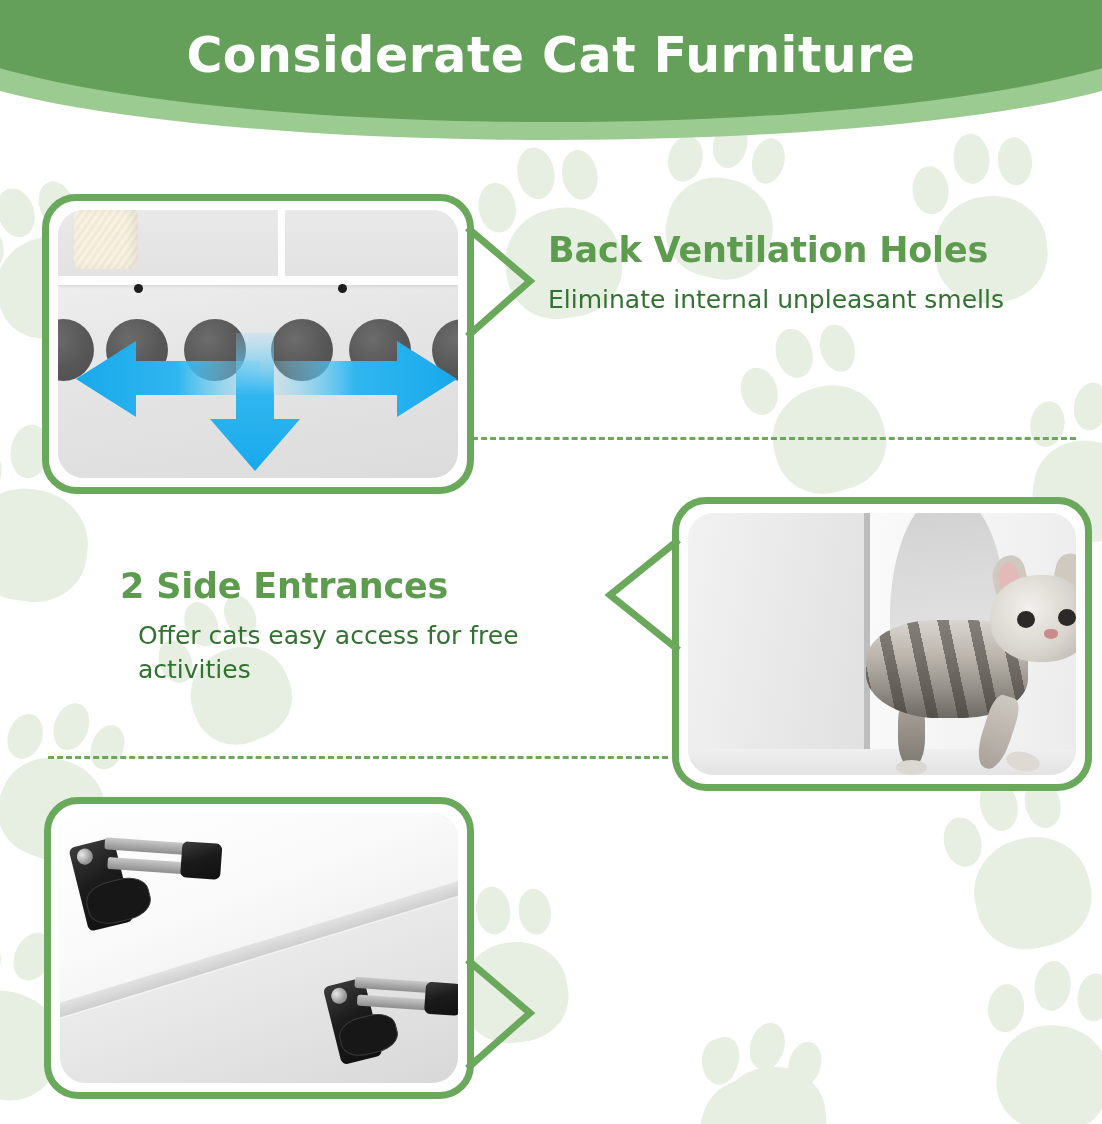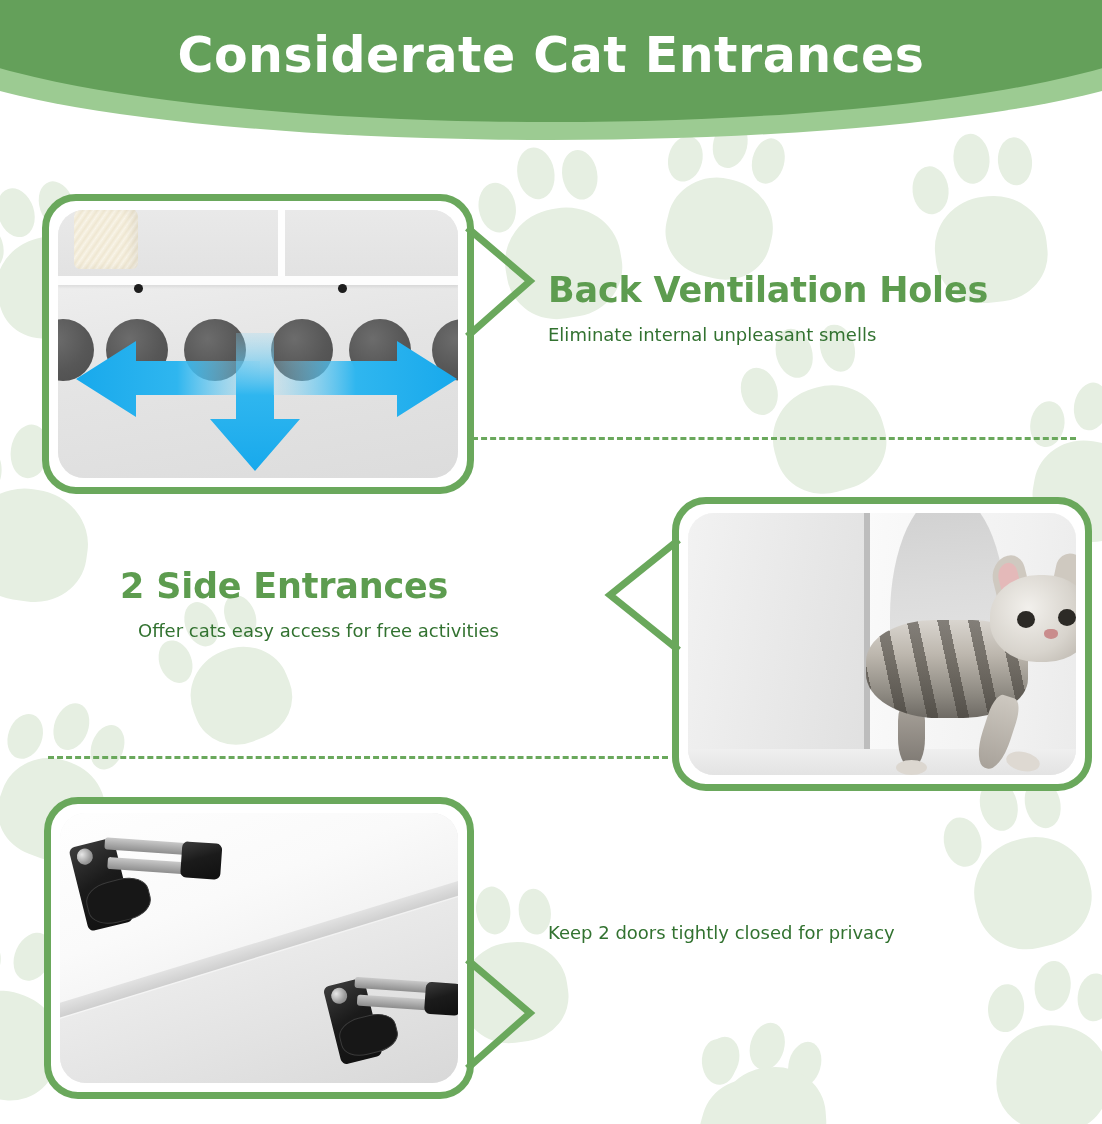--- a/index.html
+++ b/index.html
@@ -119,21 +119,21 @@
     font-family: "DejaVu Sans", sans-serif;
     font-weight: bold;
     color: #5d9c4f;
     font-size: 35px;
     line-height: 1.38;
     letter-spacing: -0.2px;
   }
   .f-body {
     font-family: "DejaVu Sans", sans-serif;
     color: #327230;
-    font-size: 18px;
+    font-size: 25px;
     line-height: 1.33;
     margin-top: 9px;
   }
 
   
   .sep {
     position: absolute;
     height: 0;
     border-top: 3px dashed #6aa85c;
     z-index: 1;
@@ -301,21 +301,21 @@
       <div class="pad" style="left:4px; top:30px; width:36px; height:48px;"></div>
       <div class="pad" style="left:48px; top:2px; width:36px; height:50px;"></div>
       <div class="pad" style="left:92px; top:10px; width:34px; height:48px;"></div>
     </div>
   </div>
 
   <div id="header">
     <div id="header-light"></div>
     <div id="header-dark"></div>
   </div>
-  <div id="header-title">Considerate Cat Entrances</div>
+  <div id="header-title">Considerate Cat Furniture</div>
 
   <div class="photo-card" style="left:42px; top:194px; width:432px; height:300px;">
     <div class="photo">
       <div id="photo1-scene">
         <div id="p1-topshelf"></div>
         <div id="p1-post"></div>
         <div id="p1-divider"></div>
         <div id="p1-shelfedge"></div>
         <div class="p1-screw" style="left:19%; top:27.5%;"></div>
         <div class="p1-screw" style="left:70%; top:27.5%;"></div>
@@ -362,21 +362,21 @@
       </div>
     </div>
   </div>
 
   <div class="beak" style="left:468px; top:228px;">
     <svg width="70" height="110" viewBox="0 0 70 110">
       <path d="M2 2 L62 53 L2 106" fill="none" stroke="#6aa85c" stroke-width="7" stroke-linecap="square" stroke-linejoin="miter"></path>
     </svg>
   </div>
 
-  <div class="feature" style="left:548px; top:226px; width:500px;margin-top:40px;">
+  <div class="feature" style="left:548px; top:226px; width:500px;">
     <div class="f-title">Back Ventilation Holes</div>
     <div class="f-body">Eliminate internal unpleasant smells</div>
   </div>
 
   <div class="sep" style="left:472px; top:437px; width:604px;"></div>
 
   <div class="photo-card" style="left:672px; top:497px; width:420px; height:294px;">
     <div class="photo">
       <div id="photo2-scene">
         <div id="p2-leftpanel"></div>
@@ -443,16 +443,15 @@
     </div>
   </div>
 
   <div class="beak" style="left:468px; top:960px;">
     <svg width="70" height="110" viewBox="0 0 70 110">
       <path d="M2 2 L62 53 L2 106" fill="none" stroke="#6aa85c" stroke-width="7" stroke-linecap="square" stroke-linejoin="miter"></path>
     </svg>
   </div>
 
   <div class="feature" style="left:548px; top:912px; width:500px;">
-    <div class="f-body">Keep 2 doors tightly closed for privacy</div>
   </div>
 
 </div>
 
 </body></html>

